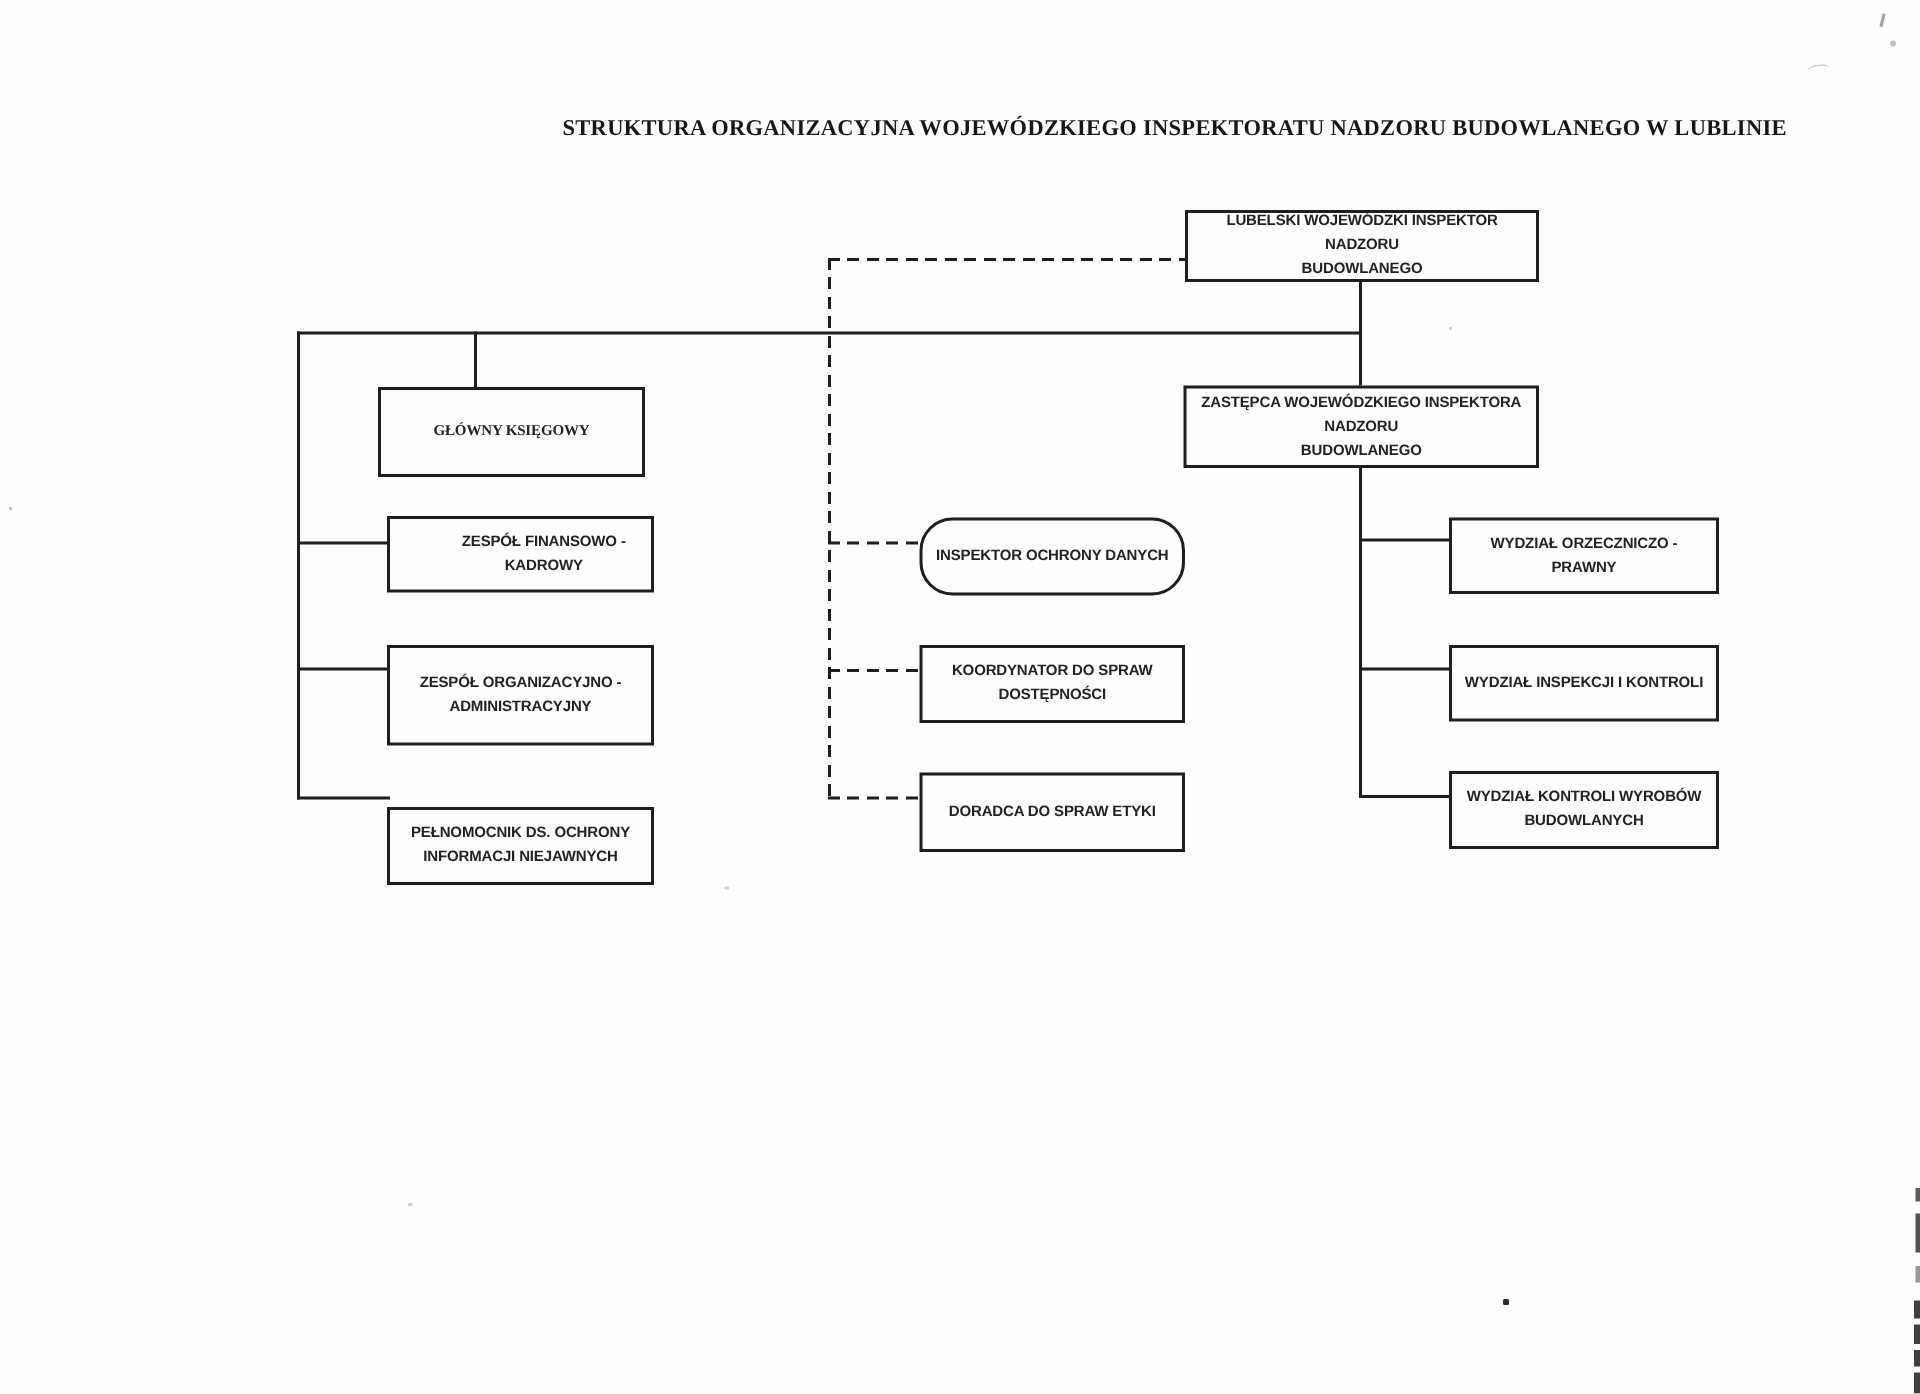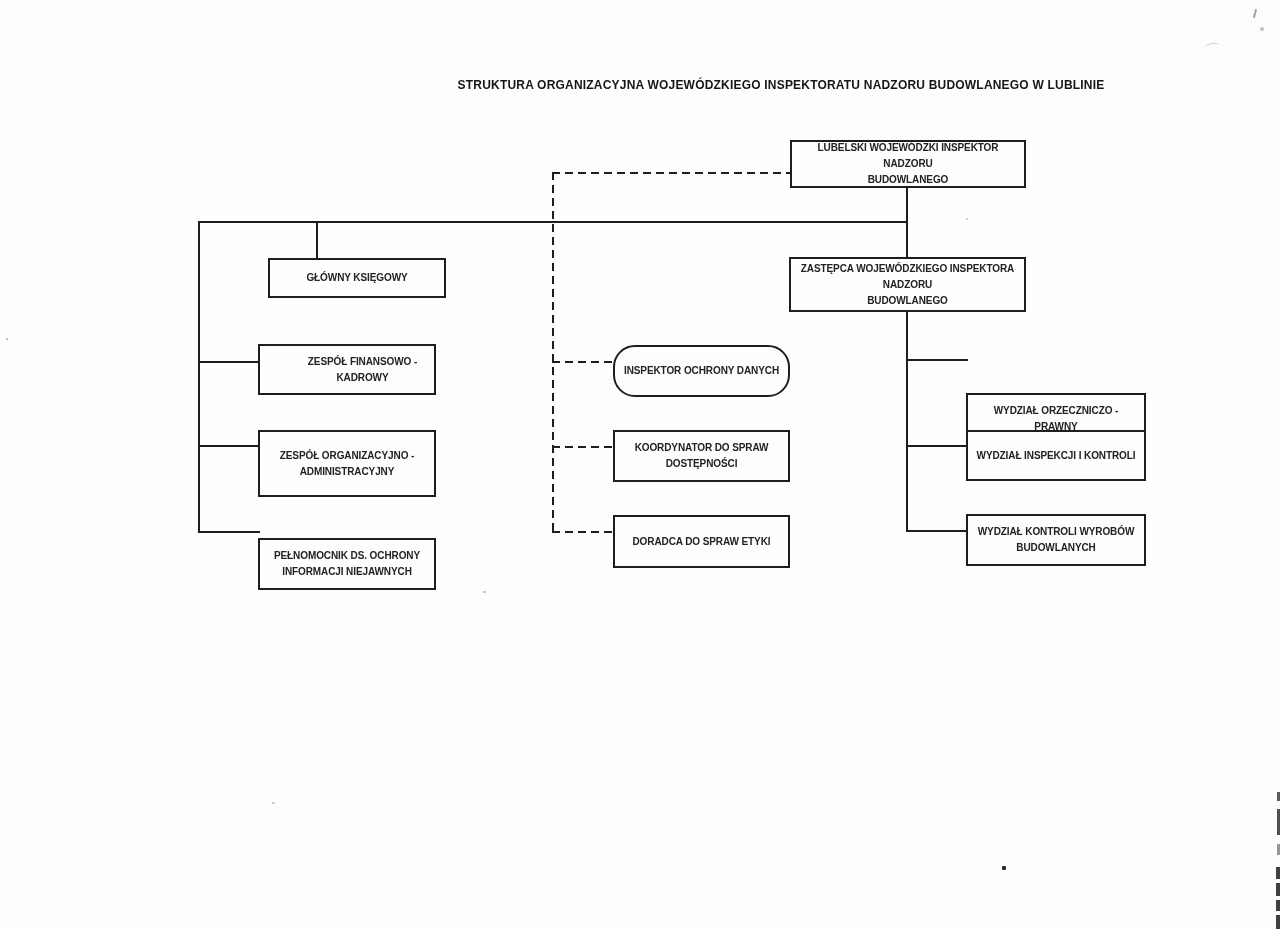--- a/index.html
+++ b/index.html
@@ -11,22 +11,22 @@
     width:1280px;height:929px;
     background:var(--paper);
     font-family:"Liberation Sans","DejaVu Sans",sans-serif;
     position:relative;overflow:hidden;
   }
   #page{
     position:absolute;left:0;top:0;width:1280px;height:929px;
   }
   .title{
     position:absolute;left:375px;top:78px;width:812px;height:24px;
-    font-size:12px;font-weight:bold;color:#161616;
-    text-align:center;white-space:nowrap;letter-spacing:0.2px;
+    font-size:15px;font-weight:bold;color:#161616;
+    text-align:center;white-space:nowrap;letter-spacing:0.2px;font-family:Liberation Serif, serif;
   }
   .node{
     position:absolute;box-sizing:border-box;
     border:2px solid var(--ink);
     background:var(--paper);
     display:flex;align-items:center;justify-content:center;
     text-align:center;
     font-size:10px;font-weight:bold;color:#222;
     letter-spacing:-0.1px;line-height:1.6;
     white-space:pre-line;
@@ -61,30 +61,30 @@
 
   <div class="dash-h" style="left:552px;top:172px;width:238px;"></div>
   <div class="dash-v" style="left:552px;top:172px;height:361px;"></div>
   <div class="dash-h" style="left:552px;top:361px;width:63px;"></div>
   <div class="dash-h" style="left:552px;top:446px;width:63px;"></div>
   <div class="dash-h" style="left:552px;top:531px;width:63px;"></div>
 
   <div class="node" style="left:790px;top:140px;width:236px;height:48px;text-align:center;">LUBELSKI WOJEWÓDZKI INSPEKTOR NADZORU
 BUDOWLANEGO</div>
 
-  <div class="node" style="left:268px;top:258px;width:178px;height:40px;">GŁÓWNY KSIĘGOWY</div>
+  <div class="node" style="left:252px;top:258px;width:178px;height:60px;font-family:Liberation Serif, serif;">GŁÓWNY KSIĘGOWY</div>
 
   <div class="node" style="left:789px;top:257px;width:237px;height:55px;">ZASTĘPCA WOJEWÓDZKIEGO INSPEKTORA NADZORU
 BUDOWLANEGO</div>
 
   <div class="node" style="left:258px;top:344px;width:178px;height:51px;padding-left:36px;">ZESPÓŁ FINANSOWO - KADROWY</div>
 
   <div class="node" style="left:613px;top:345px;width:177px;height:52px;border-radius:22px;">INSPEKTOR OCHRONY DANYCH</div>
 
-  <div class="node" style="left:966px;top:345px;width:180px;height:51px;margin-top:48px;">WYDZIAŁ ORZECZNICZO - PRAWNY</div>
+  <div class="node" style="left:966px;top:345px;width:180px;height:51px;">WYDZIAŁ ORZECZNICZO - PRAWNY</div>
 
   <div class="node" style="left:258px;top:430px;width:178px;height:67px;">ZESPÓŁ ORGANIZACYJNO -
 ADMINISTRACYJNY</div>
 
   <div class="node" style="left:966px;top:430px;width:180px;height:51px;">WYDZIAŁ INSPEKCJI I KONTROLI</div>
 
   <div class="node" style="left:613px;top:430px;width:177px;height:52px;">KOORDYNATOR DO SPRAW
 DOSTĘPNOŚCI</div>
 
   <div class="node" style="left:258px;top:514px;width:178px;height:52px;margin-top:24px;">PEŁNOMOCNIK DS. OCHRONY

